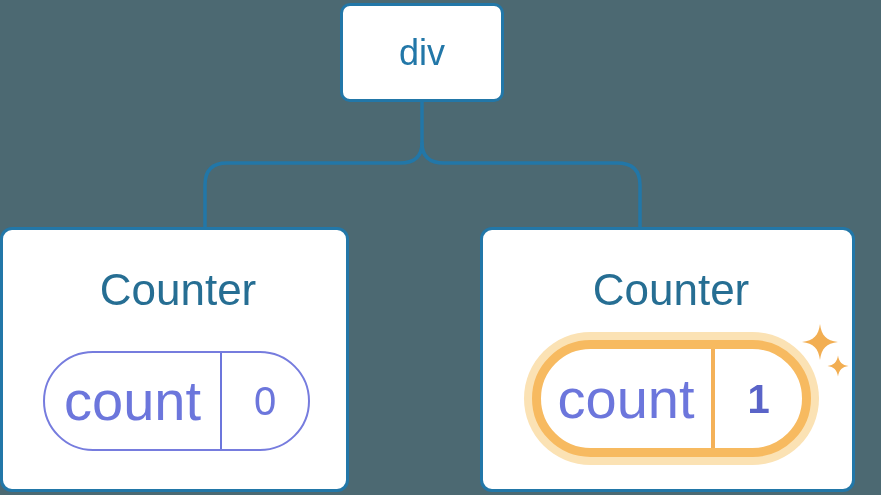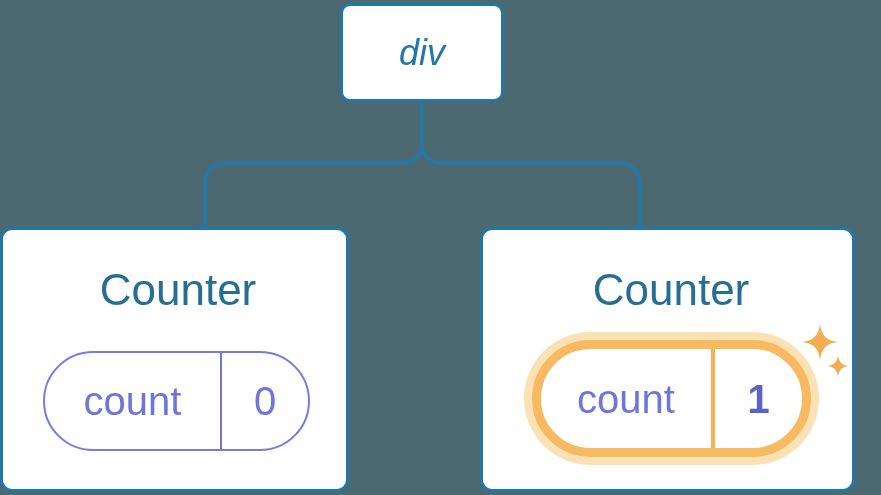--- a/index.html
+++ b/index.html
@@ -6,21 +6,21 @@
   .stage{
     position:relative;width:881px;height:495px;background:#4C6972;overflow:hidden;
     font-family:"Liberation Sans", sans-serif;
   }
   .connector-svg{position:absolute;left:0;top:0;z-index:0;}
   .root-node{
     position:absolute;left:340px;top:3px;width:164px;height:99px;box-sizing:border-box;
     background:#ffffff;border:3px solid #2277A8;border-radius:10px;
     display:flex;align-items:center;justify-content:center;z-index:1;
   }
-  .root-node-label{color:#2277A8;font-size:36px;line-height:1;font-style:italic;}
+  .root-node-label{color:#2277A8;font-size:36px;line-height:1;}
   .card{
     position:absolute;top:227px;height:265px;box-sizing:border-box;
     background:#ffffff;border:3px solid #2277A8;border-radius:12px;z-index:1;
   }
   .card-left{left:0;width:349px;}
   .card-right{left:480px;width:375px;}
   .counter-title{
     position:absolute;top:36px;left:0;right:0;text-align:center;
     font-size:44px;line-height:1.1;color:#266E93;margin-left:7px;
   }
@@ -29,21 +29,21 @@
     border:2px solid #767CDE;border-radius:50px;background:#ffffff;
     display:flex;align-items:stretch;overflow:hidden;
   }
   .state-pill .state-key-cell{
     flex:none;width:175px;border-right:2px solid #6C76DC;
     display:flex;align-items:center;justify-content:center;
   }
   .state-pill .state-value-cell{
     flex:1;display:flex;align-items:center;justify-content:center;
   }
-  .state-key-label{color:#6C76DC;font-size:40px;line-height:1;}
+  .state-key-label{color:#6C76DC;font-size:56px;line-height:1;}
   .state-value{color:#6C76DC;font-size:40px;line-height:1;}
   .state-pill-highlighted{
     position:absolute;left:49px;top:110px;width:279px;height:117px;box-sizing:border-box;
     border:9px solid #F7BA60;border-radius:60px;background:#ffffff;
     box-shadow:0 0 0 8px #FBE2B4;
     display:flex;align-items:stretch;overflow:hidden;
   }
   .state-pill-highlighted .state-key-cell{
     flex:none;width:170px;border-right:4px solid #F4B158;
     display:flex;align-items:center;justify-content:center;

